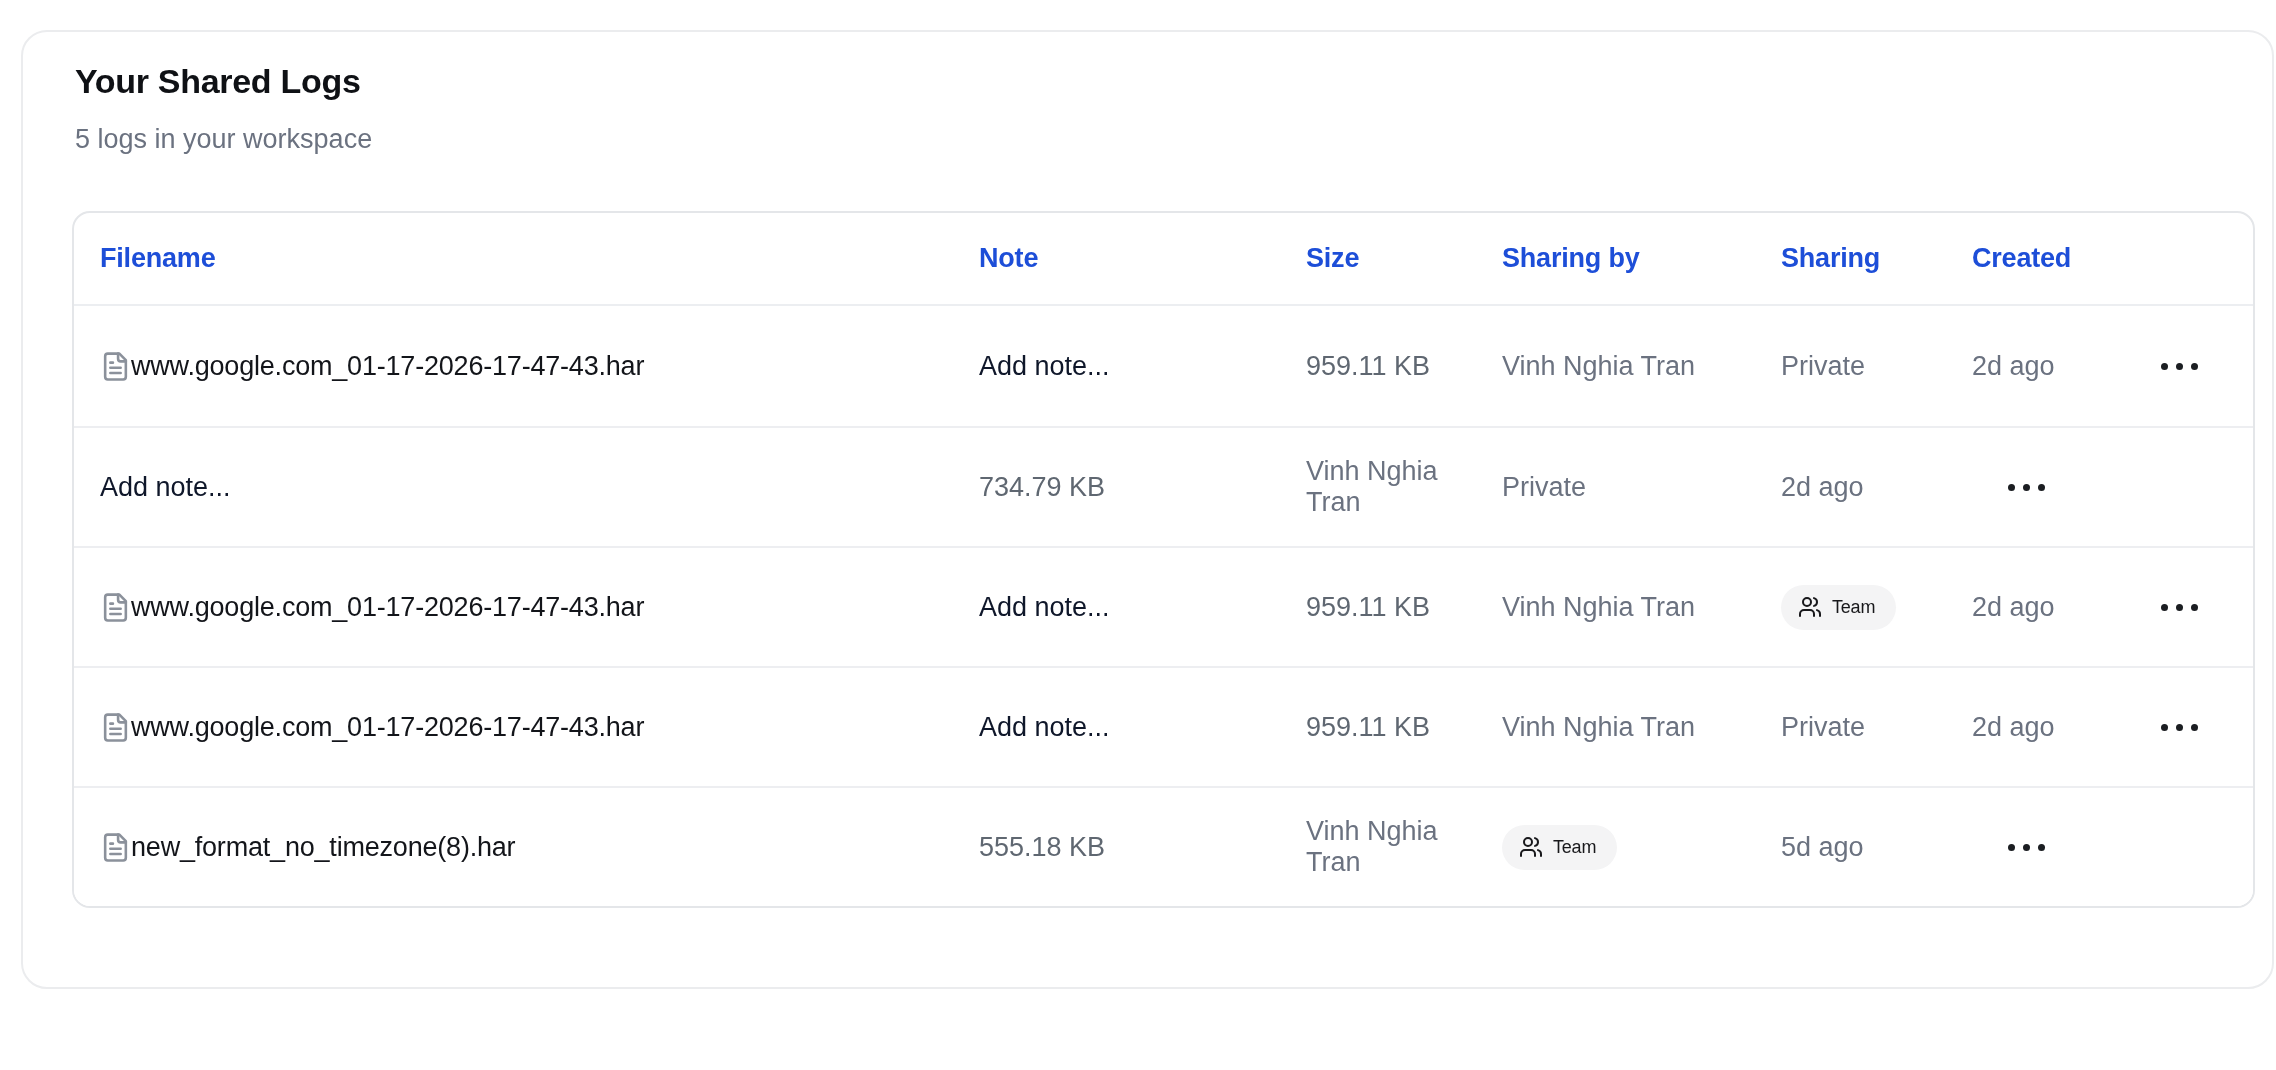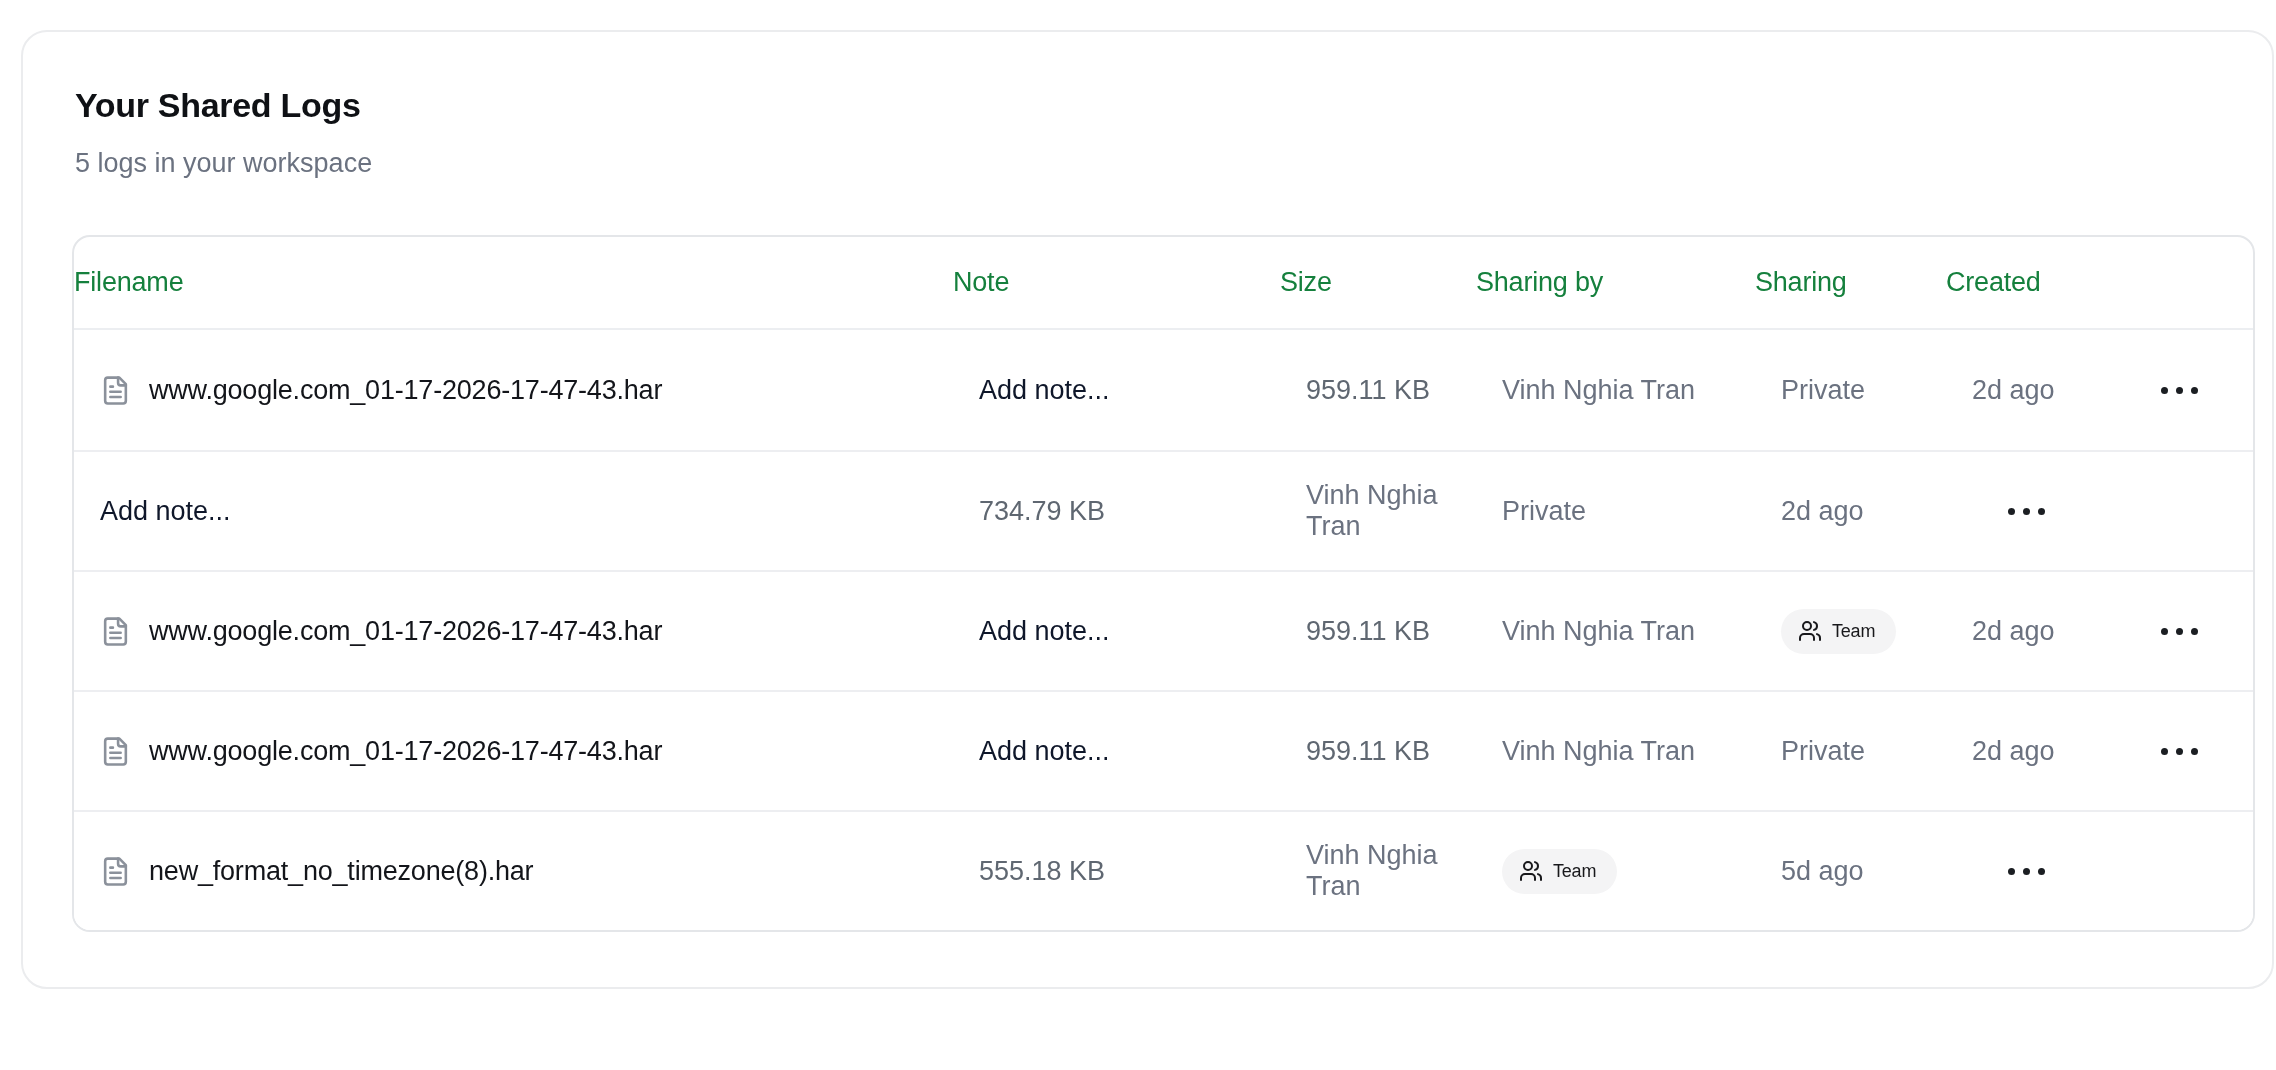--- a/index.html
+++ b/index.html
@@ -12,21 +12,21 @@
   }
   .card {
     position: absolute;
     left: 21px; top: 30px;
     width: 2253px; height: 959px;
     background: #ffffff;
     border: 2px solid #ebecee;
     border-radius: 26px;
   }
   .page-title {
-    margin: 52px 0 0 52px;
+    margin: 28px 0 0 52px;
     font-size: 34px;
     line-height: 42px;
     font-weight: 700;
     letter-spacing: -0.3px;
     color: #0f1115;
   }
   .page-subtitle {
     margin: 20px 4px 0 52px;
     font-size: 27px;
     line-height: 34px;
@@ -41,30 +41,31 @@
     overflow: hidden;
     background: #fff;
   }
   .grid-row {
     display: grid;
     grid-template-columns: 879px 327px 196px 279px 191px 160px auto;
     align-items: center;
   }
   .thead { height: 93px; border-bottom: 2px solid #eceef1; }
   .th {
+    padding-left: 26px;
     font-size: 27px;
-    font-weight: 400;
-    color: #15803d;
+    font-weight: 700;
+    color: #1d4ed8;
     letter-spacing: -0.2px;
   }
   .tr { height: 120px; background: #fff; }
   .tr + .tr { border-top: 2px solid #edeef1; }
   .td { padding-left: 26px; font-size: 27px; color: #6b7280; }
   .td-filename {
-    display: flex; align-items: center; gap: 18px;
+    display: flex; align-items: center; 
     font-weight: 500; color: #13151a; letter-spacing: -0.2px;
     white-space: nowrap; overflow: hidden;
   }
   .file-icon-svg { width: 31px; height: 31px; stroke: #8b919b; flex: 0 0 auto; }
   .note-placeholder { color: #0f172a; }
   .note-filled { display: flex; align-items: center; gap: 14px; color: #5e6671; }
   .note-icon-svg { width: 29px; height: 29px; stroke: #6f7680; flex: 0 0 auto; }
   .td-size { color: #5f6771; }
   .team-badge {
     display: inline-flex; align-items: center; gap: 10px;

